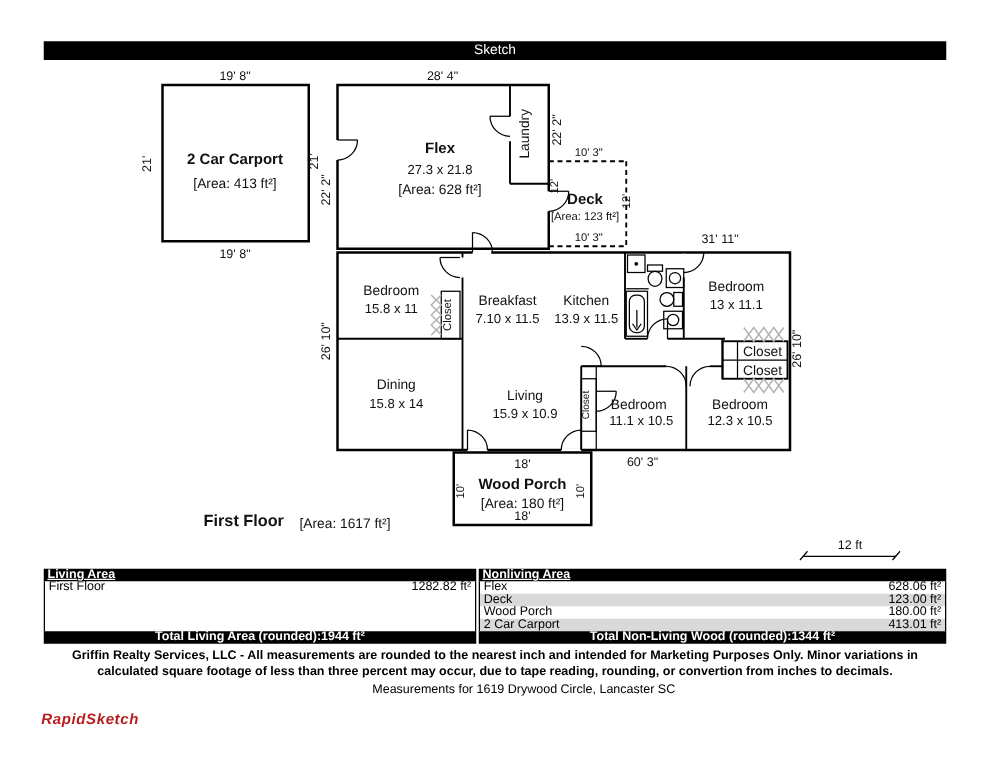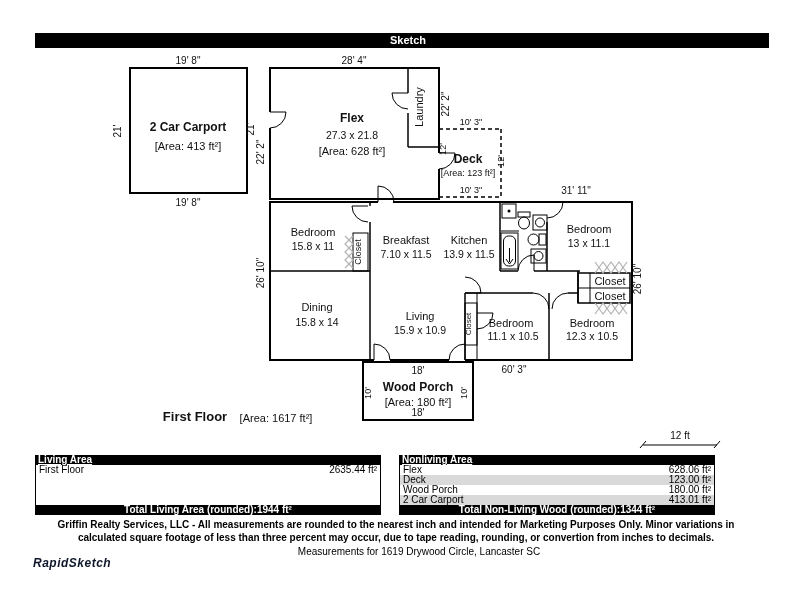--- a/index.html
+++ b/index.html
@@ -1,53 +1,53 @@
 <!DOCTYPE html>
 <html><head>
 <meta charset="utf-8">
 <style>
   html,body{margin:0;padding:0;background:#fff;}
   #page{position:relative;width:792px;height:612px;background:#fff;overflow:hidden;
         font-family:"Liberation Sans",sans-serif;color:#000;}
   
   #titlebar{position:absolute;left:35px;top:33px;width:722px;height:15px;background:#000;
-            color:#fff;font-size:11px;font-weight:bold;text-align:center;line-height:15px;padding-left:12px;}
+            color:#fff;font-size:11px;font-weight:normal;text-align:center;line-height:15px;}
   
   #plan{position:absolute;left:0;top:0;}
   #plan text{font-family:"Liberation Sans",sans-serif;fill:#111;}
   .dim{font-size:10px;}
   .room{font-size:11px;}
   .rdim{font-size:10.5px;}
   .struct{font-size:12px;font-weight:bold;}
   .areatxt{font-size:11px;}
   .sm{font-size:9px;}
   .wall{stroke:#000;fill:none;}
   .w2{stroke-width:2;}
   .w15{stroke-width:1.5;}
   .w1{stroke-width:1;}
   .gap{stroke:#fff;stroke-width:3;}
   .door{stroke:#000;stroke-width:1;fill:none;}
   .zig{stroke:#b3b3b3;stroke-width:1.2;fill:none;}
   .fix{stroke:#000;stroke-width:1;fill:none;}
   
   .tbl{position:absolute;top:455px;font-size:10px;}
   #tbl-living{left:35px;width:346px;}
-  #tbl-nonliving{left:399px;width:316px;}
+  #tbl-nonliving{left:383px;width:374px;}
   .tbl .hdr{background:#000;color:#fff;font-weight:bold;height:10px;line-height:10px;padding:0 3px;text-decoration:underline;}
   .tbl .rows{border:1px solid #000;border-top:none;border-bottom:none;}
   .tbl .row{display:flex;justify-content:space-between;height:10px;line-height:10px;padding:0 3px;}
   .tbl .row.alt{background:#d9d9d9;}
   .tbl .ftr{background:#000;color:#fff;font-weight:bold;height:10px;line-height:10px;
             padding:0 3px;display:flex;justify-content:center;}
   
   #disclaimer{position:absolute;left:46px;top:518px;width:700px;text-align:center;
               font-size:10px;line-height:13px;font-weight:bold;}
   #address{position:absolute;left:0;top:546px;width:792px;text-align:center;font-size:10px;padding-left:23px;}
-  #logo{position:absolute;left:33px;top:556px;font-size:12px;font-weight:bold;font-style:italic;
-        color:#0f172a;letter-spacing:0.5px;}
+  #logo{position:absolute;left:33px;top:568px;font-size:12px;font-weight:bold;font-style:italic;
+        color:#b91c1c;letter-spacing:0.5px;}
 </style>
 </head>
 <body>
 
 <div id="page">
 
   <div id="titlebar">Sketch</div>
 
   <svg id="plan" width="792" height="455" viewBox="0 0 792 455">
 
@@ -205,21 +205,21 @@
       <line x1="640" y1="448" x2="646" y2="441" stroke="#000" stroke-width="1"></line>
       <line x1="714" y1="448" x2="720" y2="441" stroke="#000" stroke-width="1"></line>
     </g>
   </svg>
 
   <div class="tbl" id="tbl-living">
     <div class="hdr">Living Area</div>
     <div class="rows">
       <div class="row">
         <span>First Floor</span>
-        <span>2635.44 ft²</span>
+        <span>1282.82 ft²</span>
       </div>
       <div class="row"></div>
       <div class="row"></div>
       <div class="row"></div>
     </div>
     <div class="ftr">
       <span>Total Living Area (rounded):</span>
       <span>1944 ft²</span>
     </div>
   </div>

